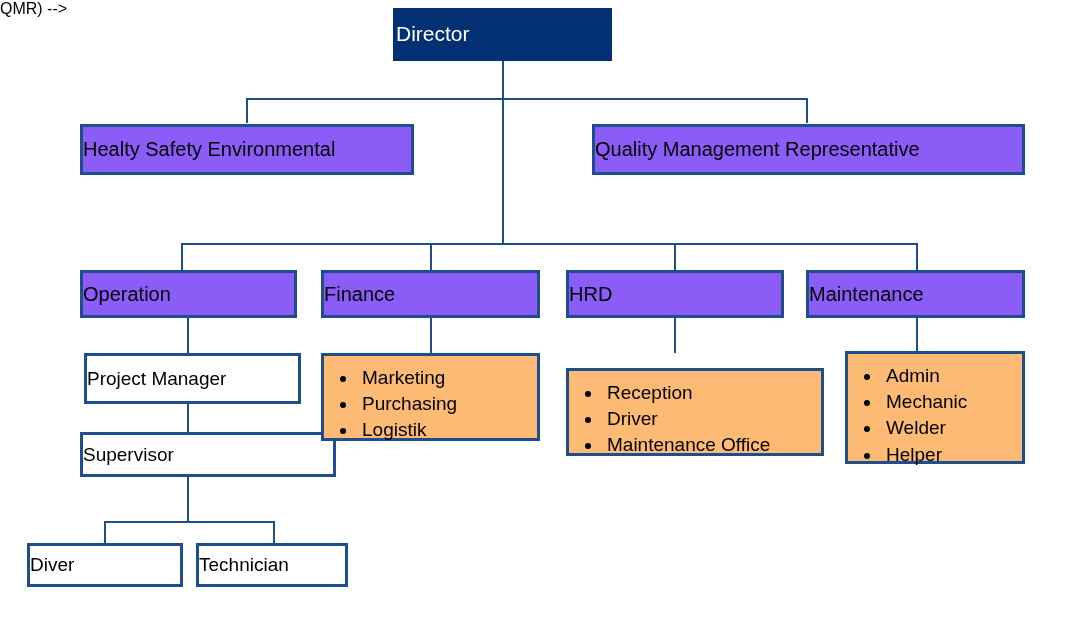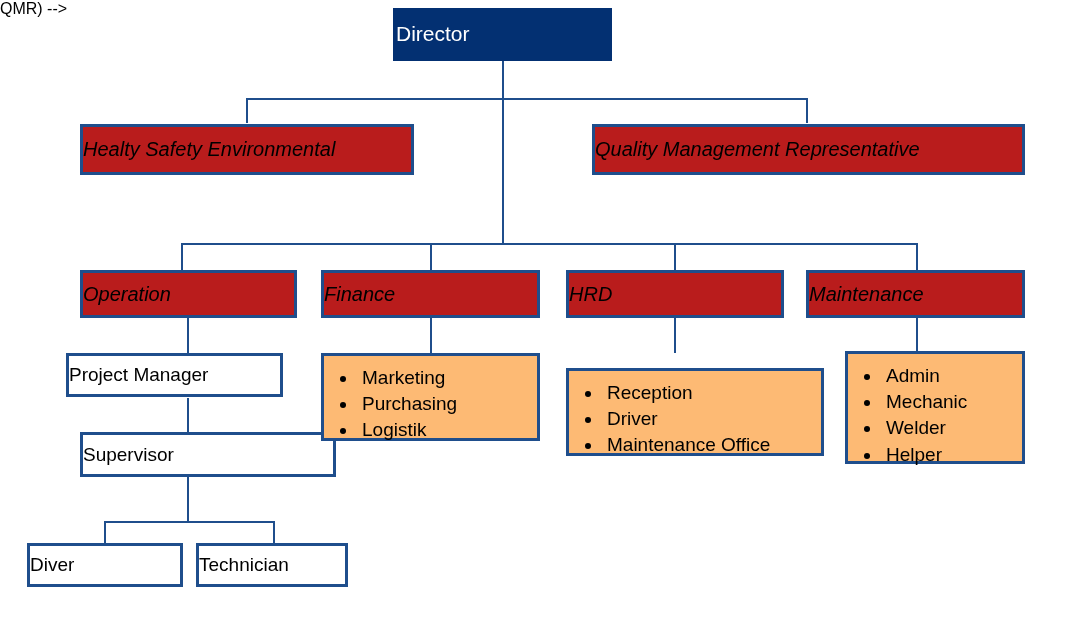--- a/index.html
+++ b/index.html
@@ -39,25 +39,24 @@
   }
 
   .node.root {
     background: #033072;
     border-color: #033072;
     color: #ffffff;
     font-size: 21px;
   }
 
   .node.dept {
-    background: #b91c1c;
+    background: #8b5cf6;
     border-color: #1F4E8C;
     color: #000000;
     font-size: 20px;
-    font-style: italic;
   }
 
   .node.plain {
     background: #ffffff;
     border: 3px solid #1F4E8C;
     color: #000000;
     font-size: 19px;
   }
 
   
@@ -145,21 +144,21 @@
 
   <div class="node dept" style="left:566px; top:270px; width:218px; height:48px;">
     <span>HRD</span>
   </div>
 
   <div class="node dept" style="left:806px; top:270px; width:219px; height:48px;">
     <span>Maintenance</span>
   </div>
 
   
-  <div class="node plain" style="left:66px; top:353px; width:217px; height:44px;">
+  <div class="node plain" style="left:84px; top:353px; width:217px; height:51px;">
     <span>Project Manager</span>
   </div>
 
   <div class="node plain" style="left:80px; top:432px; width:256px; height:45px;">
     <span>Supervisor</span>
   </div>
 
   <div class="node plain" style="left:27px; top:543px; width:156px; height:44px;">
     <span>Diver</span>
   </div>

